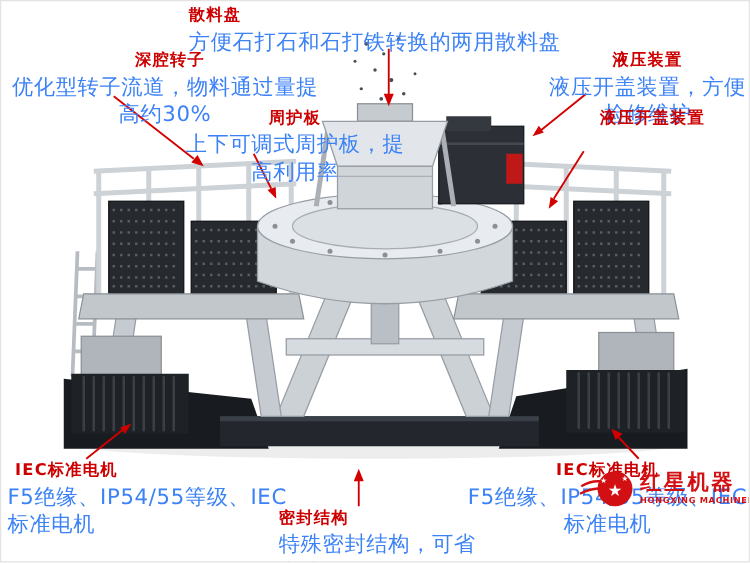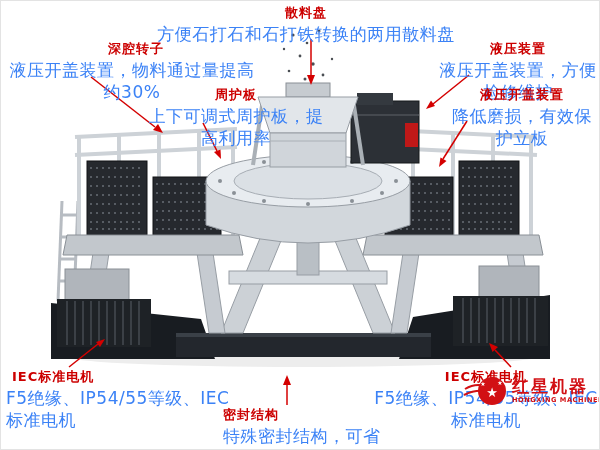--- a/index.html
+++ b/index.html
@@ -175,43 +175,42 @@
     <g>
       <line class="arr" x1="286" y1="404" x2="286" y2="382"></line>
       <polygon class="arrhead" points="286,374 282,384 290,384"></polygon>
     </g>
     <g>
       <line class="arr" x1="510" y1="366" x2="494" y2="349"></line>
       <polygon class="arrhead" points="488,342 491.5,351 497,346"></polygon>
     </g>
   </svg>
 
-  <div class="ann" style="left:150px;top:4px;width:310px;text-align:center">
+  <div class="ann" style="left:150px;top:4px;width:310px;">
     <div class="ann-title">散料盘</div>
     <div class="ann-desc">方便石打石和石打铁转换的两用散料盘</div>
   </div>
 
   <div class="ann" style="left:6px;top:40px;width:250px;text-align:center">
     <div class="ann-title" style="padding-left:8px">深腔转子</div>
-    <div class="ann-desc">液压开盖装置，物料通过量提高约30%</div>
+    <div class="ann-desc">优化型转子流道，物料通过量提高约30%</div>
   </div>
 
   <div class="ann" style="left:436px;top:40px;width:162px;text-align:center">
     <div class="ann-title">液压装置</div>
     <div class="ann-desc">液压开盖装置，方便检修维护</div>
   </div>
 
   <div class="ann" style="left:140px;top:86px;width:190px;text-align:center">
     <div class="ann-title">周护板</div>
     <div class="ann-desc">上下可调式周护板，提高利用率</div>
   </div>
 
   <div class="ann" style="left:446px;top:86px;width:150px;text-align:center">
     <div class="ann-title">液压开盖装置</div>
-    <div class="ann-desc">降低磨损，有效保护立板</div>
   </div>
 
   <div class="ann" style="left:5px;top:368px;width:235px;text-align:left">
     <div class="ann-title" style="padding-left:6px">IEC标准电机</div>
     <div class="ann-desc">F5绝缘、IP54/55等级、IEC标准电机</div>
   </div>
 
   <div class="ann" style="left:222px;top:406px;width:165px;text-align:left">
     <div class="ann-title">密封结构</div>
     <div class="ann-desc">特殊密封结构，可省去油泵</div>

